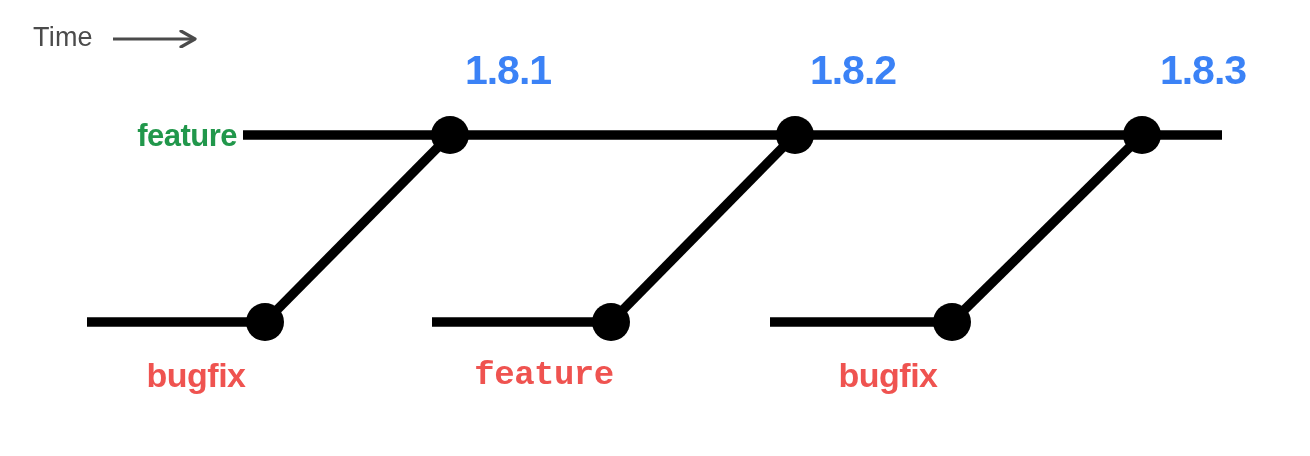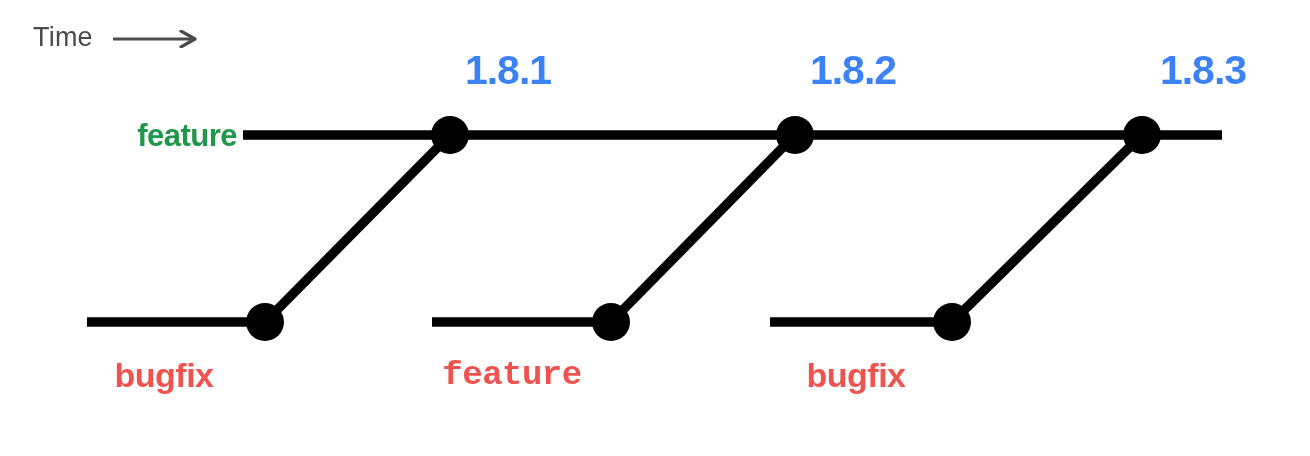--- a/index.html
+++ b/index.html
@@ -46,20 +46,21 @@
   .branch-name.master {
     color: #21974b;
     right: 1073px;
     top: 118px;
     font-size: 31px;
   }
   .branch-name.topic {
     color: #ef5350;
     top: 356px;
     transform: translateX(-50%);
+    margin-left: 32px;
   }
   .version-tag {
     position: absolute;
     top: 47px;
     font-size: 41px;
     font-weight: bold;
     color: #3b82f6;
     font-family: "Liberation Sans", sans-serif;
     transform: translateX(-50%);
     white-space: nowrap;

